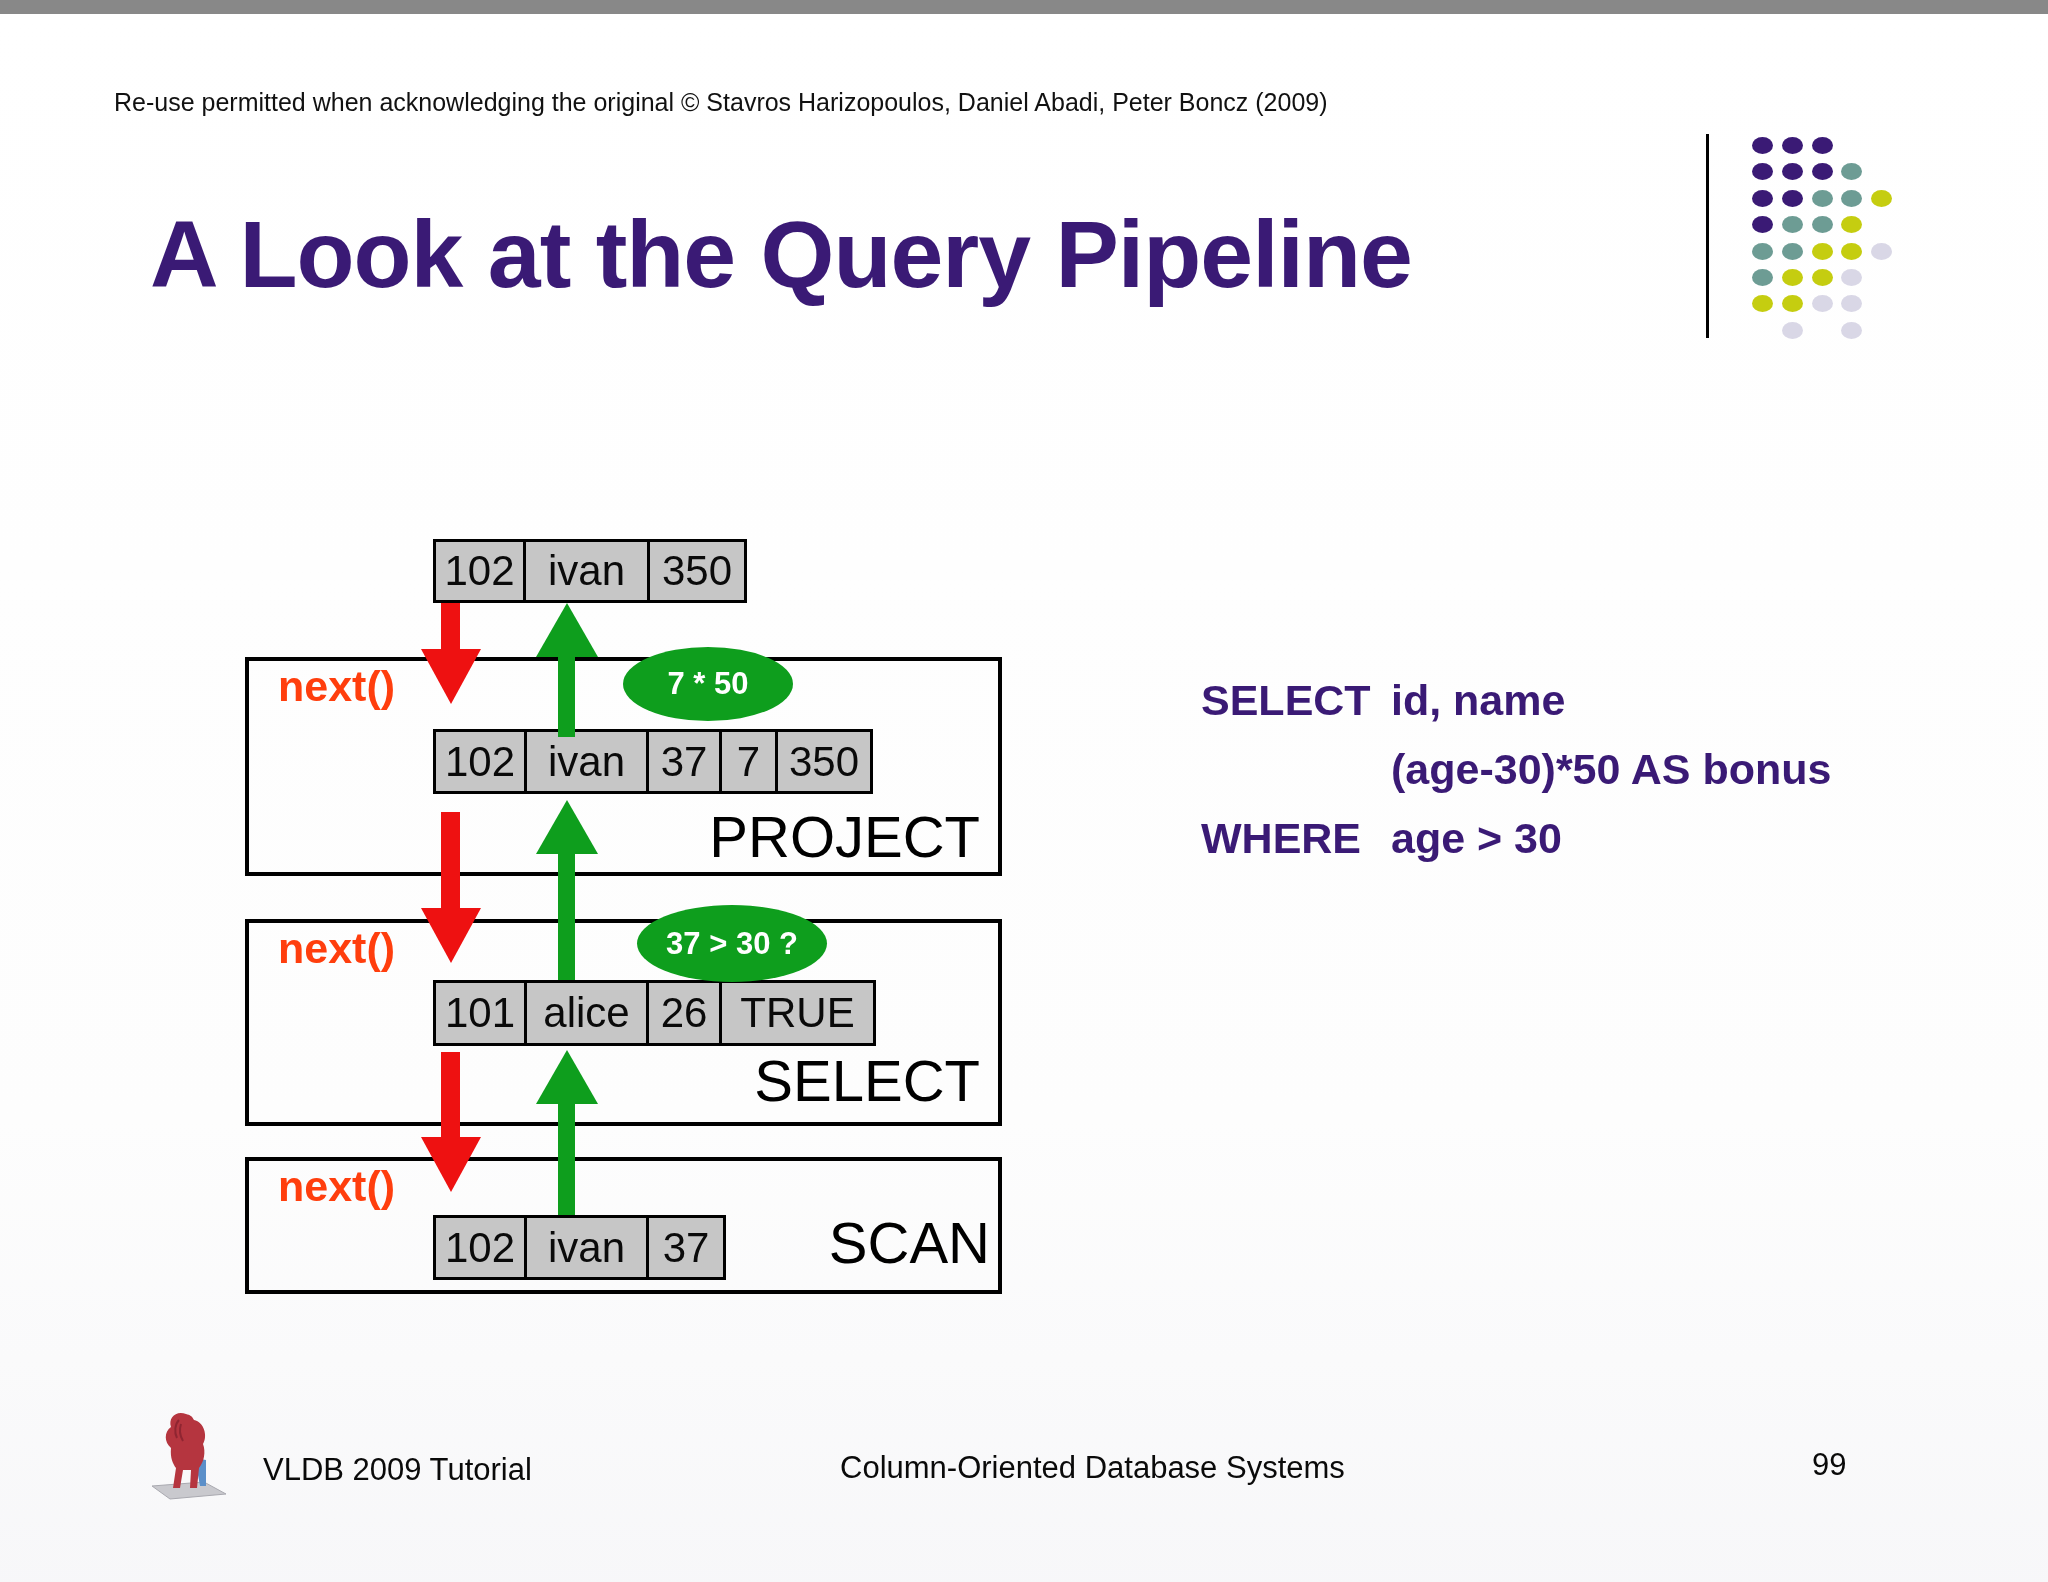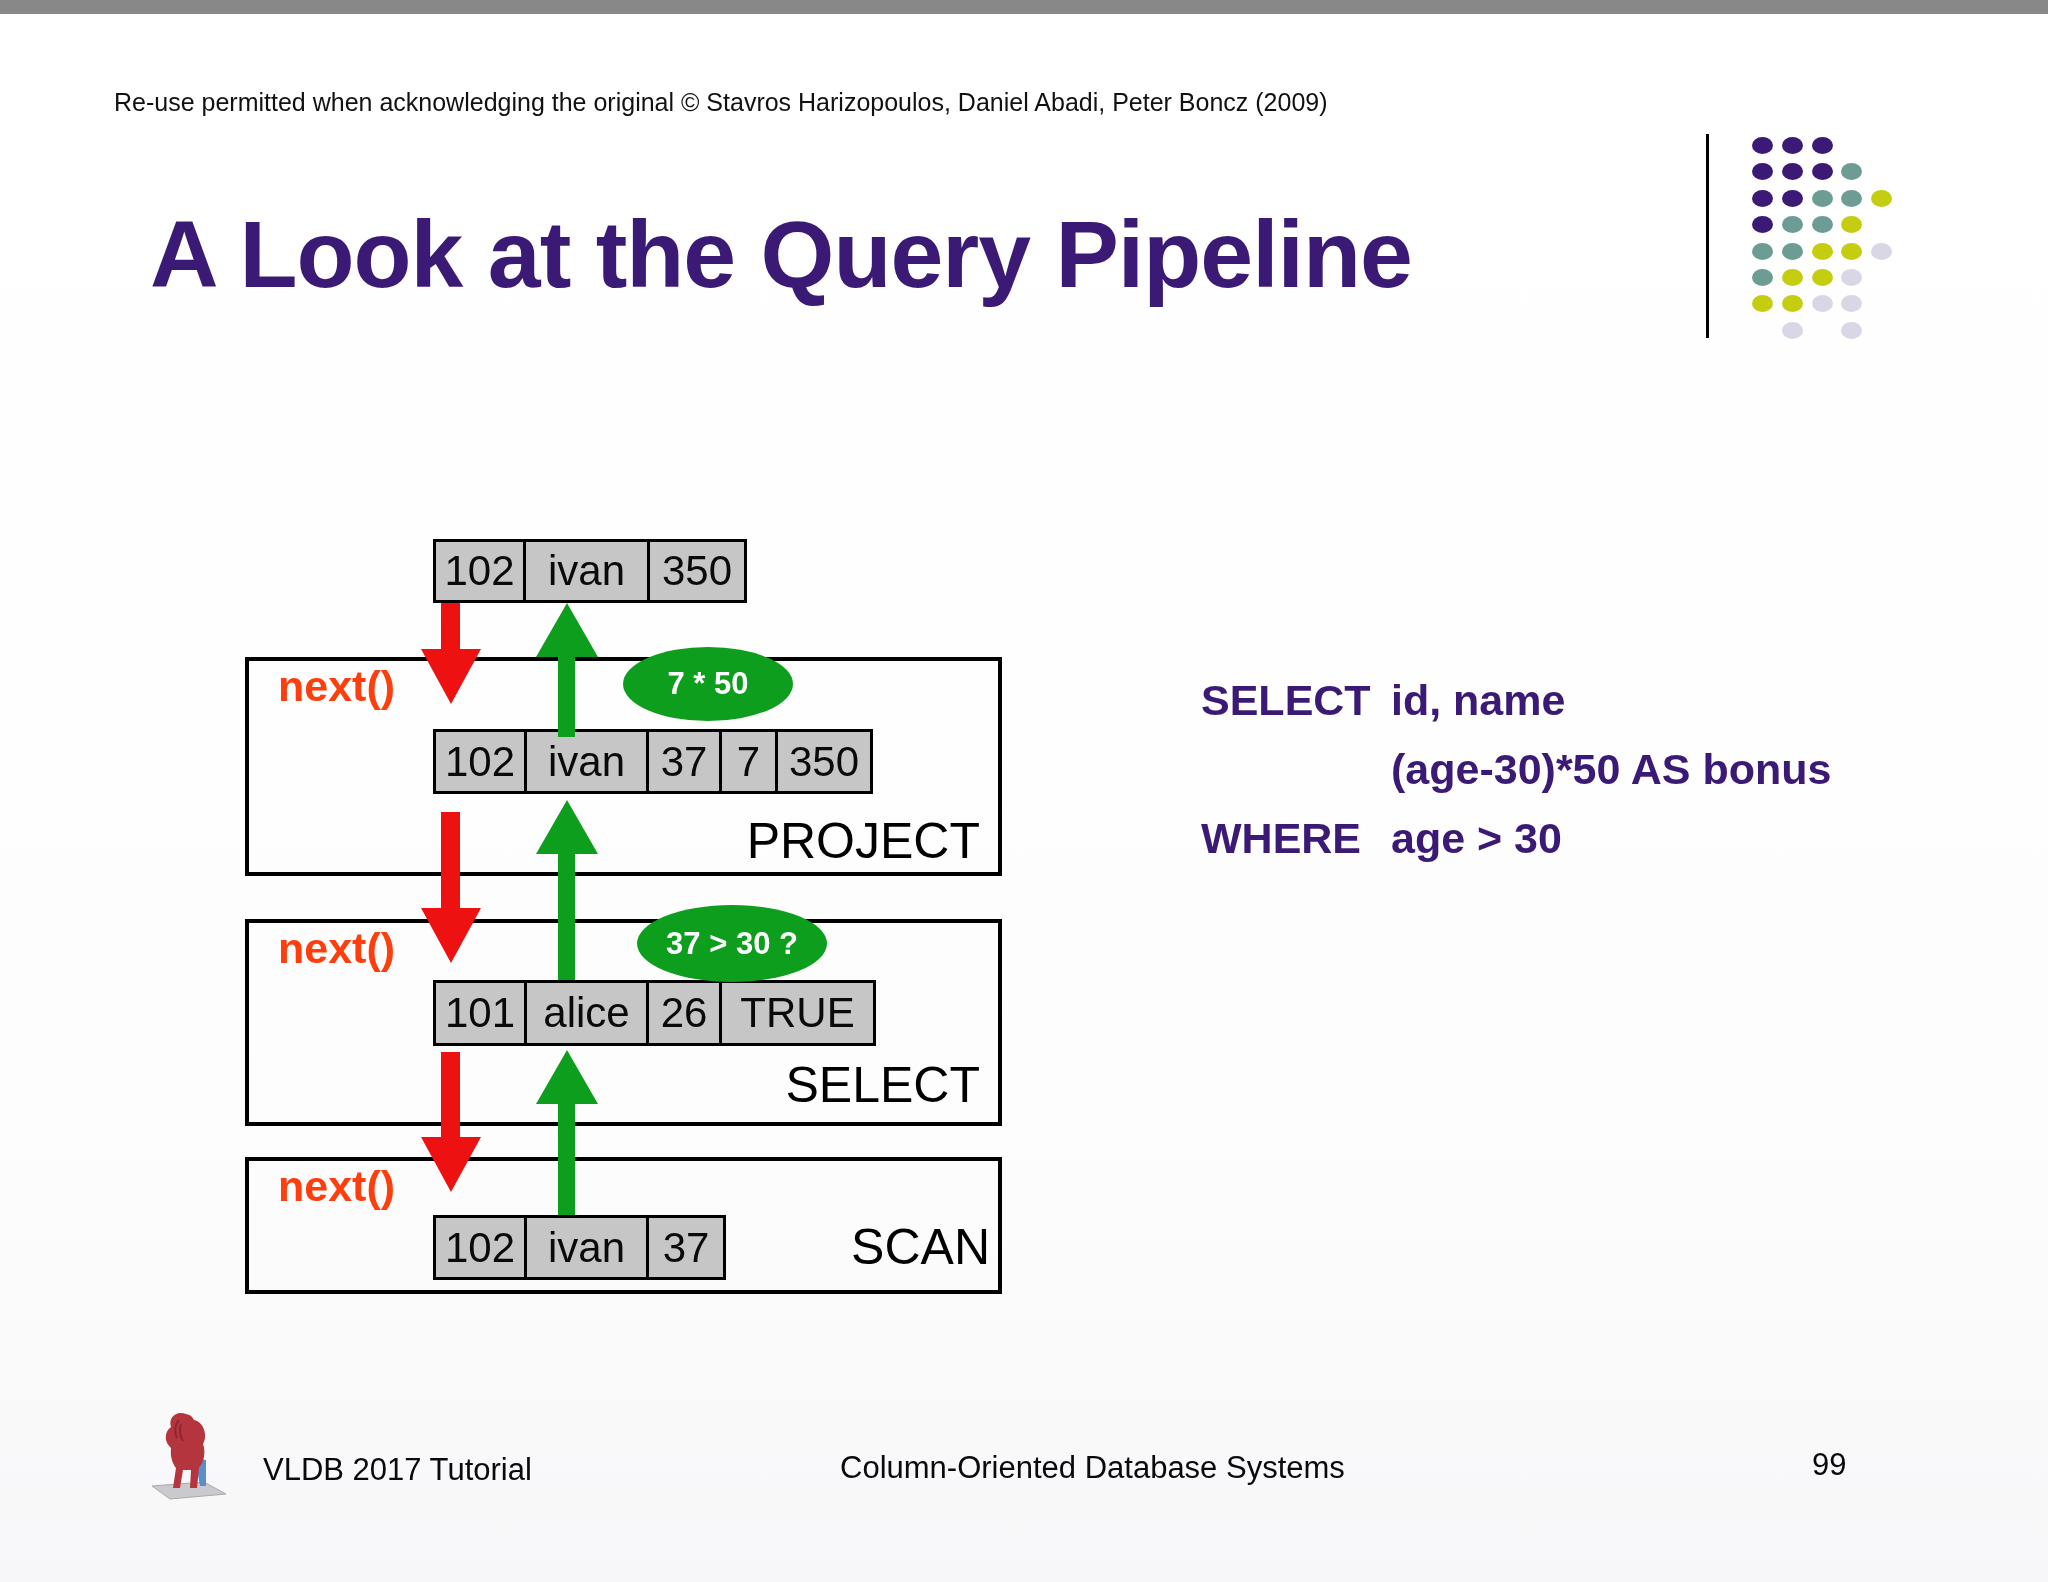--- a/index.html
+++ b/index.html
@@ -32,21 +32,21 @@
   .dot {
     position: absolute; width: 21px; height: 17px; border-radius: 50%;
   }
 
   
   .opbox {
     position: absolute; left: 245px; width: 757px;
     border: 4px solid #000; background: transparent;
   }
   .opbox-label {
-    position: absolute; font-size: 50px; color: #000; white-space: nowrap;
+    position: absolute; font-size: 58px; color: #000; white-space: nowrap;
   }
   .next-label {
     position: absolute; left: 278px;
     font-size: 43px; font-weight: bold; color: var(--orange); white-space: nowrap;
   }
   .tuple { position: absolute; display: flex; z-index: 3; }
   .tcell {
     height: 100%; background: var(--cellgray);
     border: 3px solid #000; margin-left: -3px;
     display: flex; align-items: center; justify-content: center;
@@ -199,17 +199,17 @@
       <span class="sql-tx">age &gt; 30</span>
     </div>
   </div>
 
   <svg id="logo" width="100" height="92" viewBox="0 0 100 92">
     <polygon points="6,78 58,74 80,86 24,91" fill="#c9c9ce" stroke="#a9a9b0" stroke-width="1"></polygon>
     <path d="M50,56 L54,78 L60,78 L60,52 L48,50 Z" fill="#5b8fc9"></path>
     <path d="M40,6 C30,2 22,10 25,19 C18,24 18,34 25,40 C24,50 27,56 30,60 L27,80 L34,80 L37,62 L45,62 L44,80 L51,80 L53,60 C58,54 60,44 57,36 C62,28 58,14 48,12 C46,8 44,7 40,6 Z" fill="#b5353f"></path>
     <path d="M33,12 C29,16 28,24 31,30 M35,16 C33,22 34,28 37,33" stroke="#8f2531" stroke-width="2" fill="none"></path>
   </svg>
-  <div class="footer-text" style="left:263px; top:1438px;">VLDB 2017 Tutorial</div>
+  <div class="footer-text" style="left:263px; top:1438px;">VLDB 2009 Tutorial</div>
   <div class="footer-text" style="left:840px; top:1436px; width:630px; ">Column-Oriented Database Systems</div>
   <div class="footer-text" style="left:1812px; top:1433px;">99</div>
 
 </div>
 
 </body></html>

